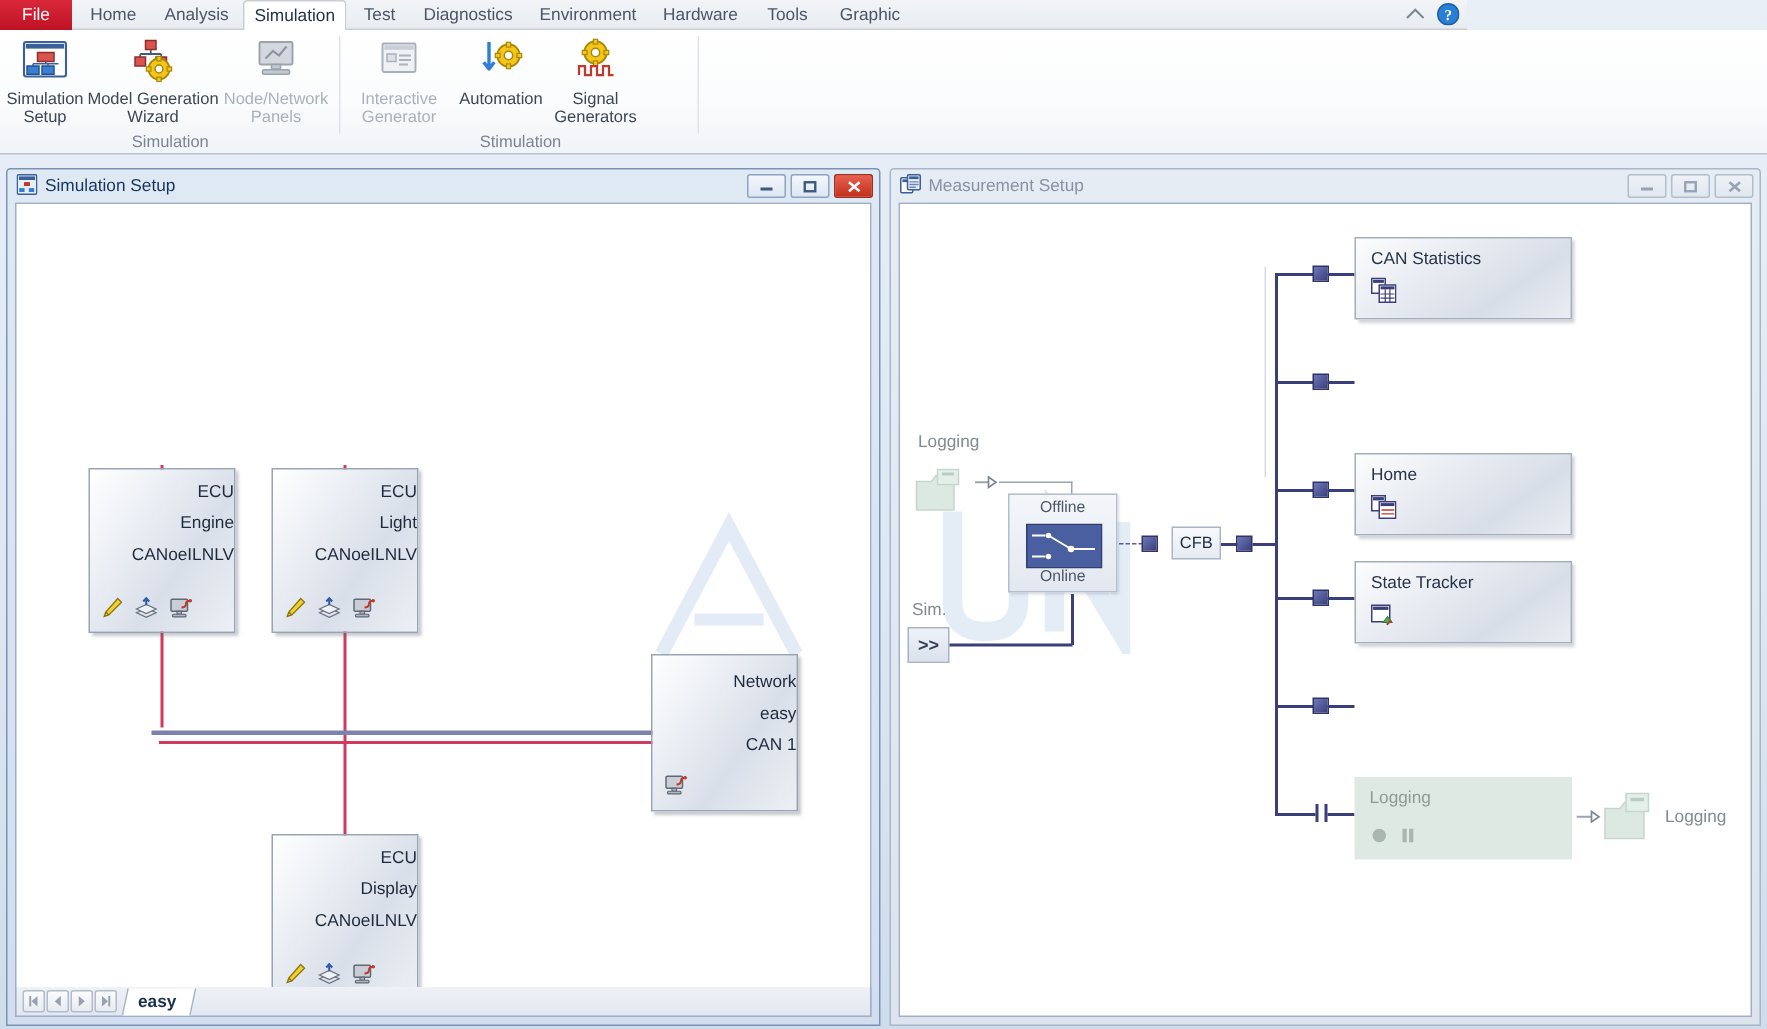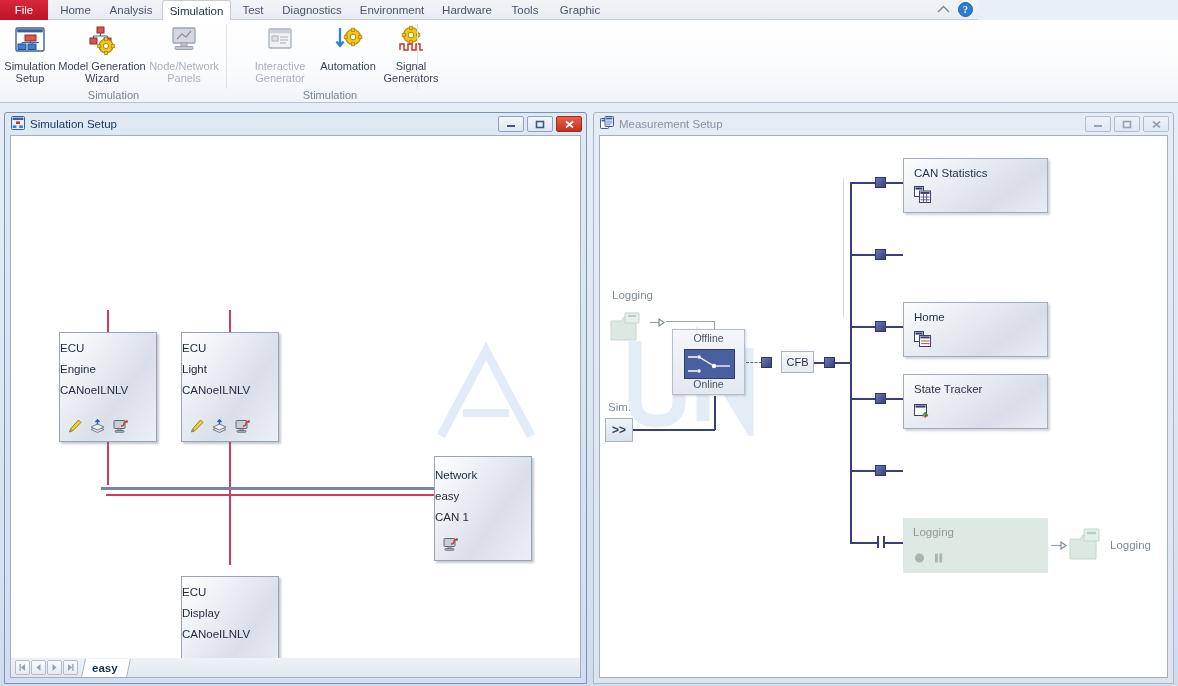--- a/index.html
+++ b/index.html
@@ -96,23 +96,22 @@
     background: #ffffff; border: 1px solid #9fb0c6;
     overflow: hidden;
   }
 
   
   .node {
     position: absolute;
     border: 1px solid #9aa4b4;
     background: linear-gradient(125deg,#ffffff 0%,#eef1f6 28%,#d9dfe9 62%,#ecf0f5 100%);
     box-shadow: 2px 2px 2px rgba(90,100,115,0.35);
-    text-align: left;
+    text-align: right;
     color: #1f2a3c;
-    margin-top: 20px;
   }
   .node .t1 { font-size: 11.5px; margin-top: 9px; }
   .node .t2 { font-size: 11.5px; font-weight: normal; margin-top: 9px; }
   .node .t3 { font-size: 11.5px; margin-top: 9px; }
   .node .icons { position:absolute; left: 8px; bottom: 5px; display: flex; gap: 8px; align-items: flex-end; }
 
   .netnode .t1 { margin-top: 12px; }
   .netnode .icons { left: 8px; bottom: 6px; }
 
   .link-v { position: absolute; width: 2px; background: #cf3a5e; }
@@ -295,21 +294,21 @@
             <rect x="7" y="21.5" width="18" height="3" rx="1" fill="#c3c9d1" stroke="#9aa3ae"></rect>
           </svg>
         </div>
         <div class="lbl">Node/Network
 Panels</div>
       </div>
       <div class="rgroup-label">Simulation</div>
       <div class="sep"></div>
     </div>
 
-    <div class="rgroup" style="left:242px; width:176px;">
+    <div class="rgroup" style="left:228px; width:238px;">
       <div class="rbtn disabled" style="left:4px; width:68px;">
         <div class="ico">
           <svg width="30" height="28" viewBox="0 0 30 28">
             <rect x="4" y="3" width="22" height="19" rx="1" fill="#f0f1f3" stroke="#a7b0bb" stroke-width="1.3"></rect>
             <rect x="5.2" y="4.2" width="19.6" height="3" fill="#c9cfd7"></rect>
             <rect x="7" y="10" width="6" height="5" fill="#dde1e6" stroke="#aab2bc"></rect>
             <path d="M15 11 L23 11 M15 14 L23 14 M15 17 L21 17" stroke="#aab2bc" stroke-width="1.2"></path>
           </svg>
         </div>
         <div class="lbl">Interactive

